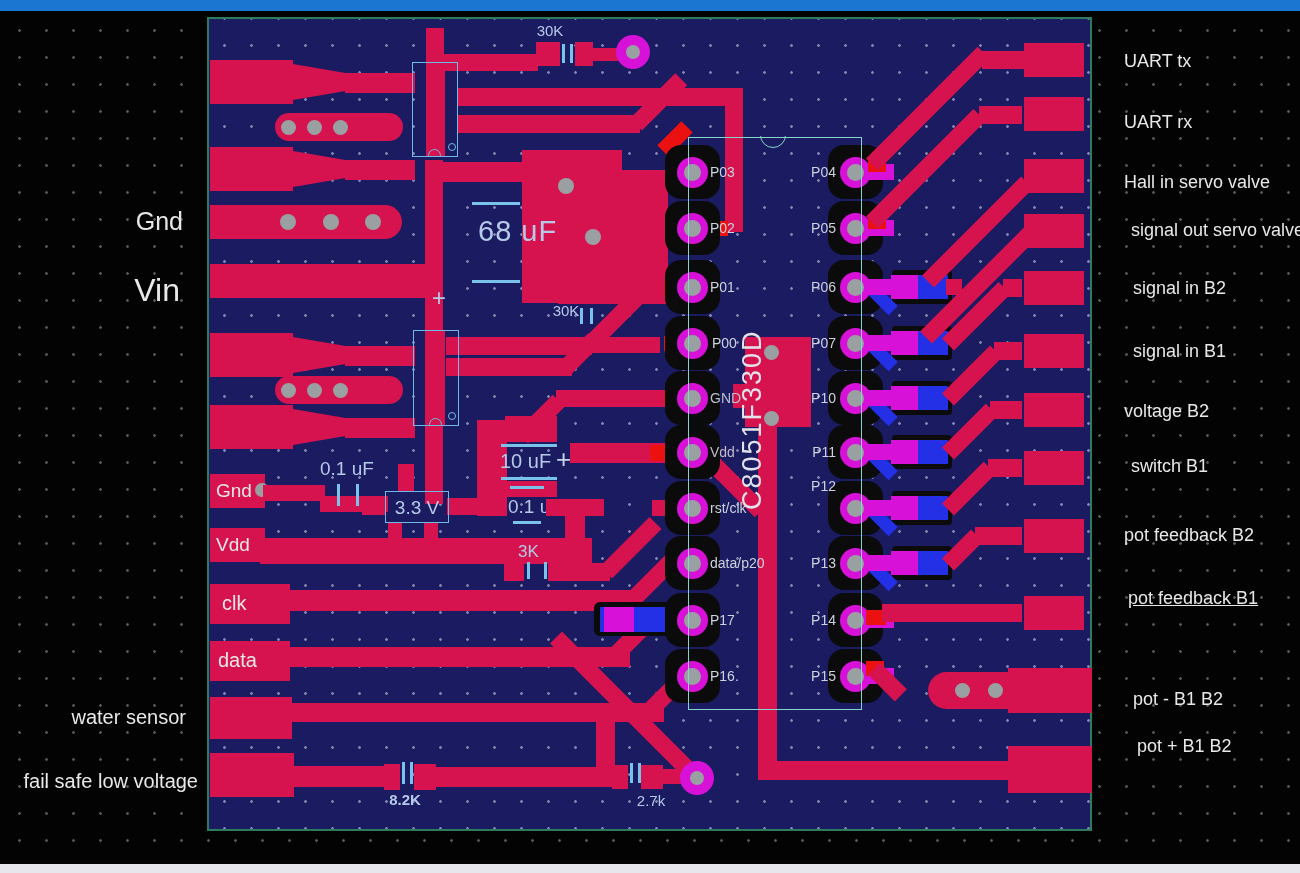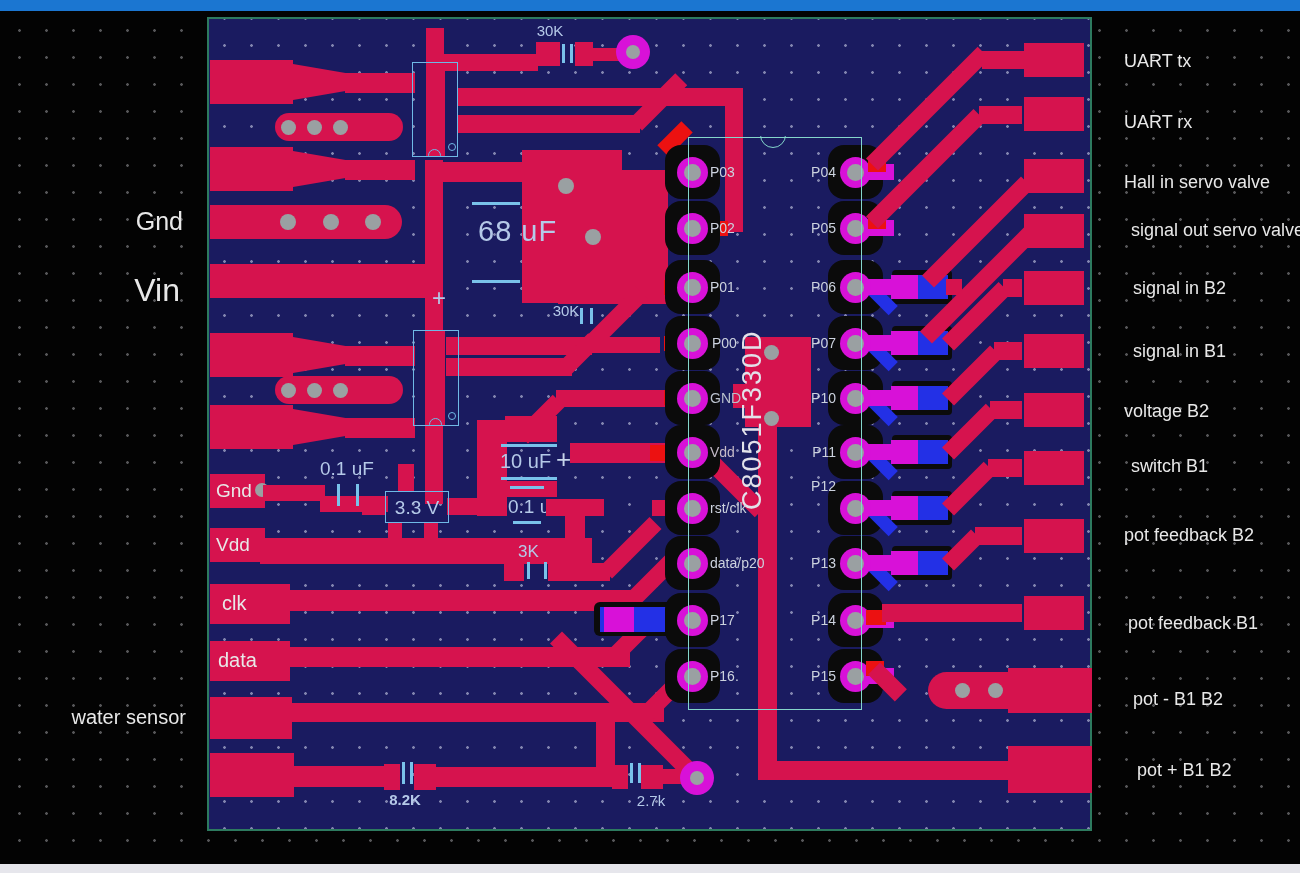--- a/index.html
+++ b/index.html
@@ -400,27 +400,28 @@
   <div class="tick" style="left:590px;top:308px;width:2.5px;height:16px;"></div>
 
   <div class="lbl" style="left:216px;top:480px;font-size:19px;">Gnd</div>
   <div class="lbl" style="left:216px;top:534px;font-size:19px;">Vdd</div>
   <div class="lbl" style="left:222px;top:592px;font-size:20px;">clk</div>
   <div class="lbl" style="left:218px;top:649px;font-size:20px;">data</div>
 
   <div class="lbl ra" style="left:0;top:207px;width:183px;font-size:25px;">Gnd</div>
   <div class="lbl ra" style="left:0;top:272px;width:180px;font-size:32px;">Vin</div>
   <div class="lbl ra" style="left:0;top:706px;width:186px;font-size:20px;">water sensor</div>
+  <div class="lbl ra" style="left:0;top:770px;width:198px;font-size:20px;">fail safe low voltage</div>
 
   <div class="lbl" style="left:1124px;top:51px;font-size:18px;">UART tx</div>
   <div class="lbl" style="left:1124px;top:112px;font-size:18px;">UART rx</div>
   <div class="lbl" style="left:1124px;top:172px;font-size:18px;">Hall in servo valve</div>
   <div class="lbl" style="left:1131px;top:220px;font-size:18px;">signal out servo valve</div>
   <div class="lbl" style="left:1133px;top:278px;font-size:18px;">signal in B2</div>
   <div class="lbl" style="left:1133px;top:341px;font-size:18px;">signal in B1</div>
   <div class="lbl" style="left:1124px;top:401px;font-size:18px;">voltage B2</div>
   <div class="lbl" style="left:1131px;top:456px;font-size:18px;">switch B1</div>
   <div class="lbl" style="left:1124px;top:525px;font-size:18px;">pot feedback B2</div>
-  <div class="lbl" style="left:1128px;top:613px;font-size:18px;">pot feedback B1</div>
+  <div class="lbl" style="left:1128px;top:588px;font-size:18px;text-decoration:underline;">pot feedback B1</div>
   <div class="lbl" style="left:1133px;top:689px;font-size:18px;">pot - B1 B2</div>
-  <div class="lbl" style="left:1137px;top:760px;font-size:18px;">pot + B1 B2</div>
+  <div class="lbl" style="left:1137px;top:736px;font-size:18px;">pot + B1 B2</div>
 
 </div>
 
 </body></html>

